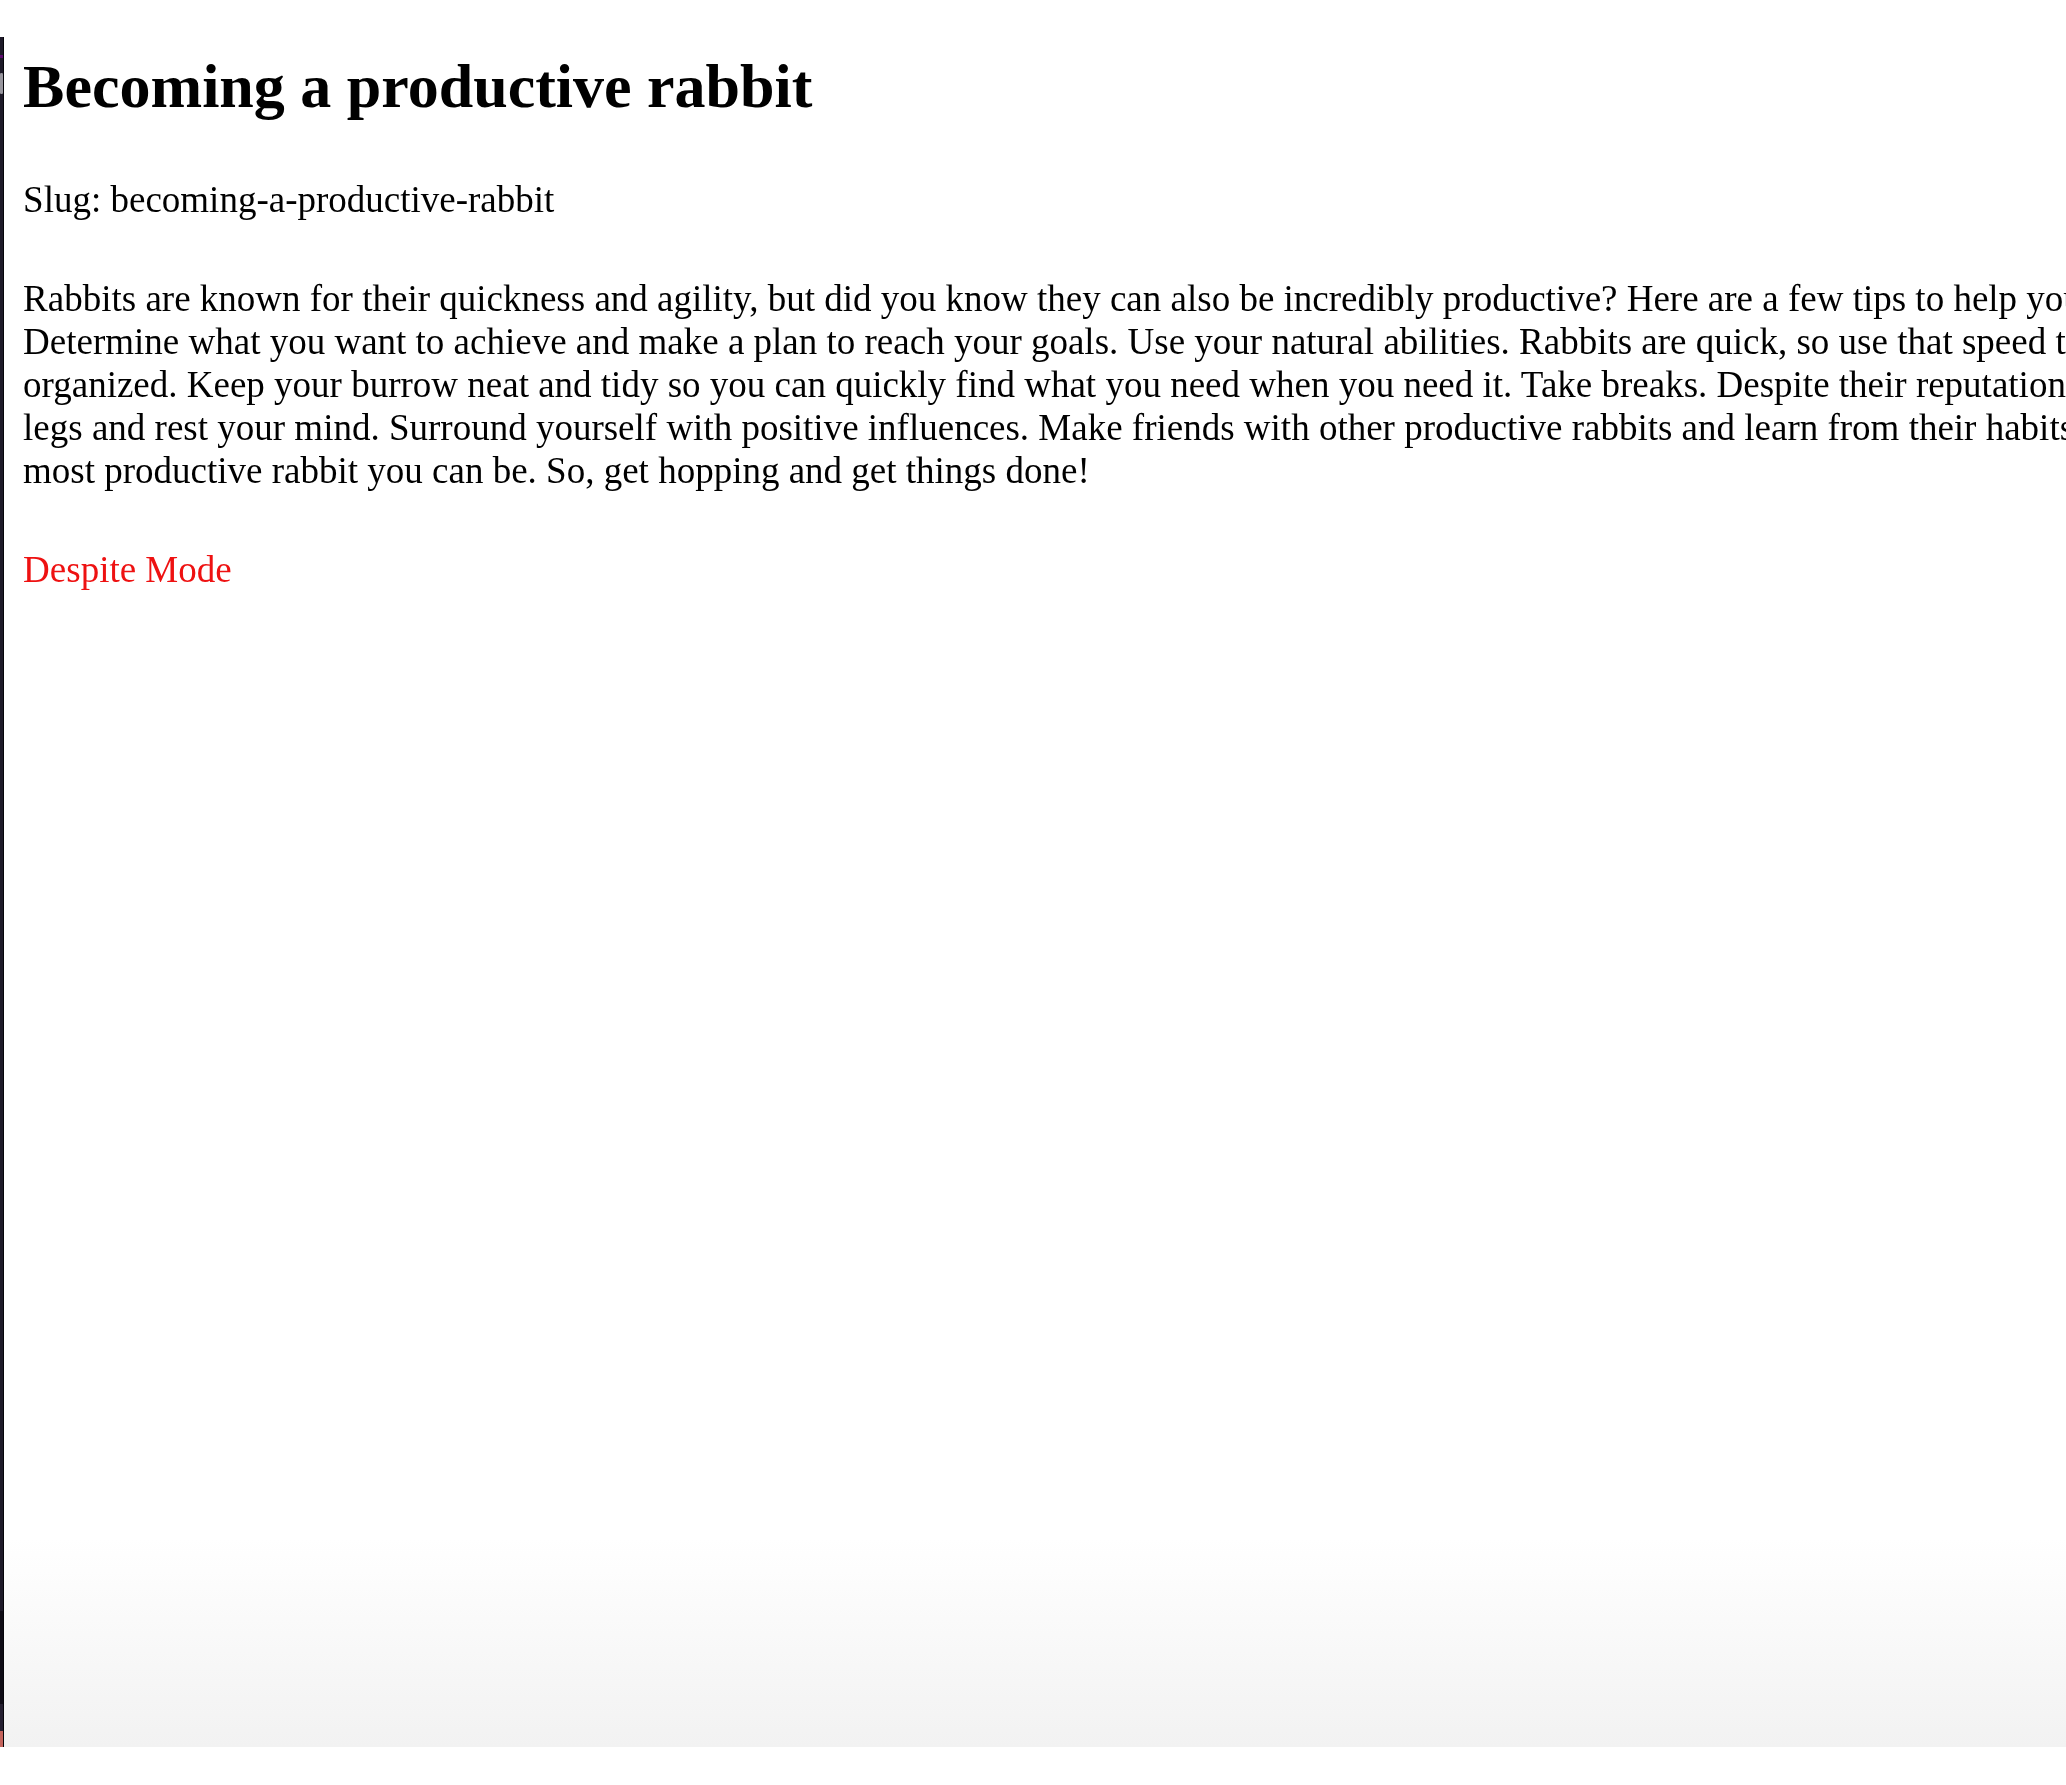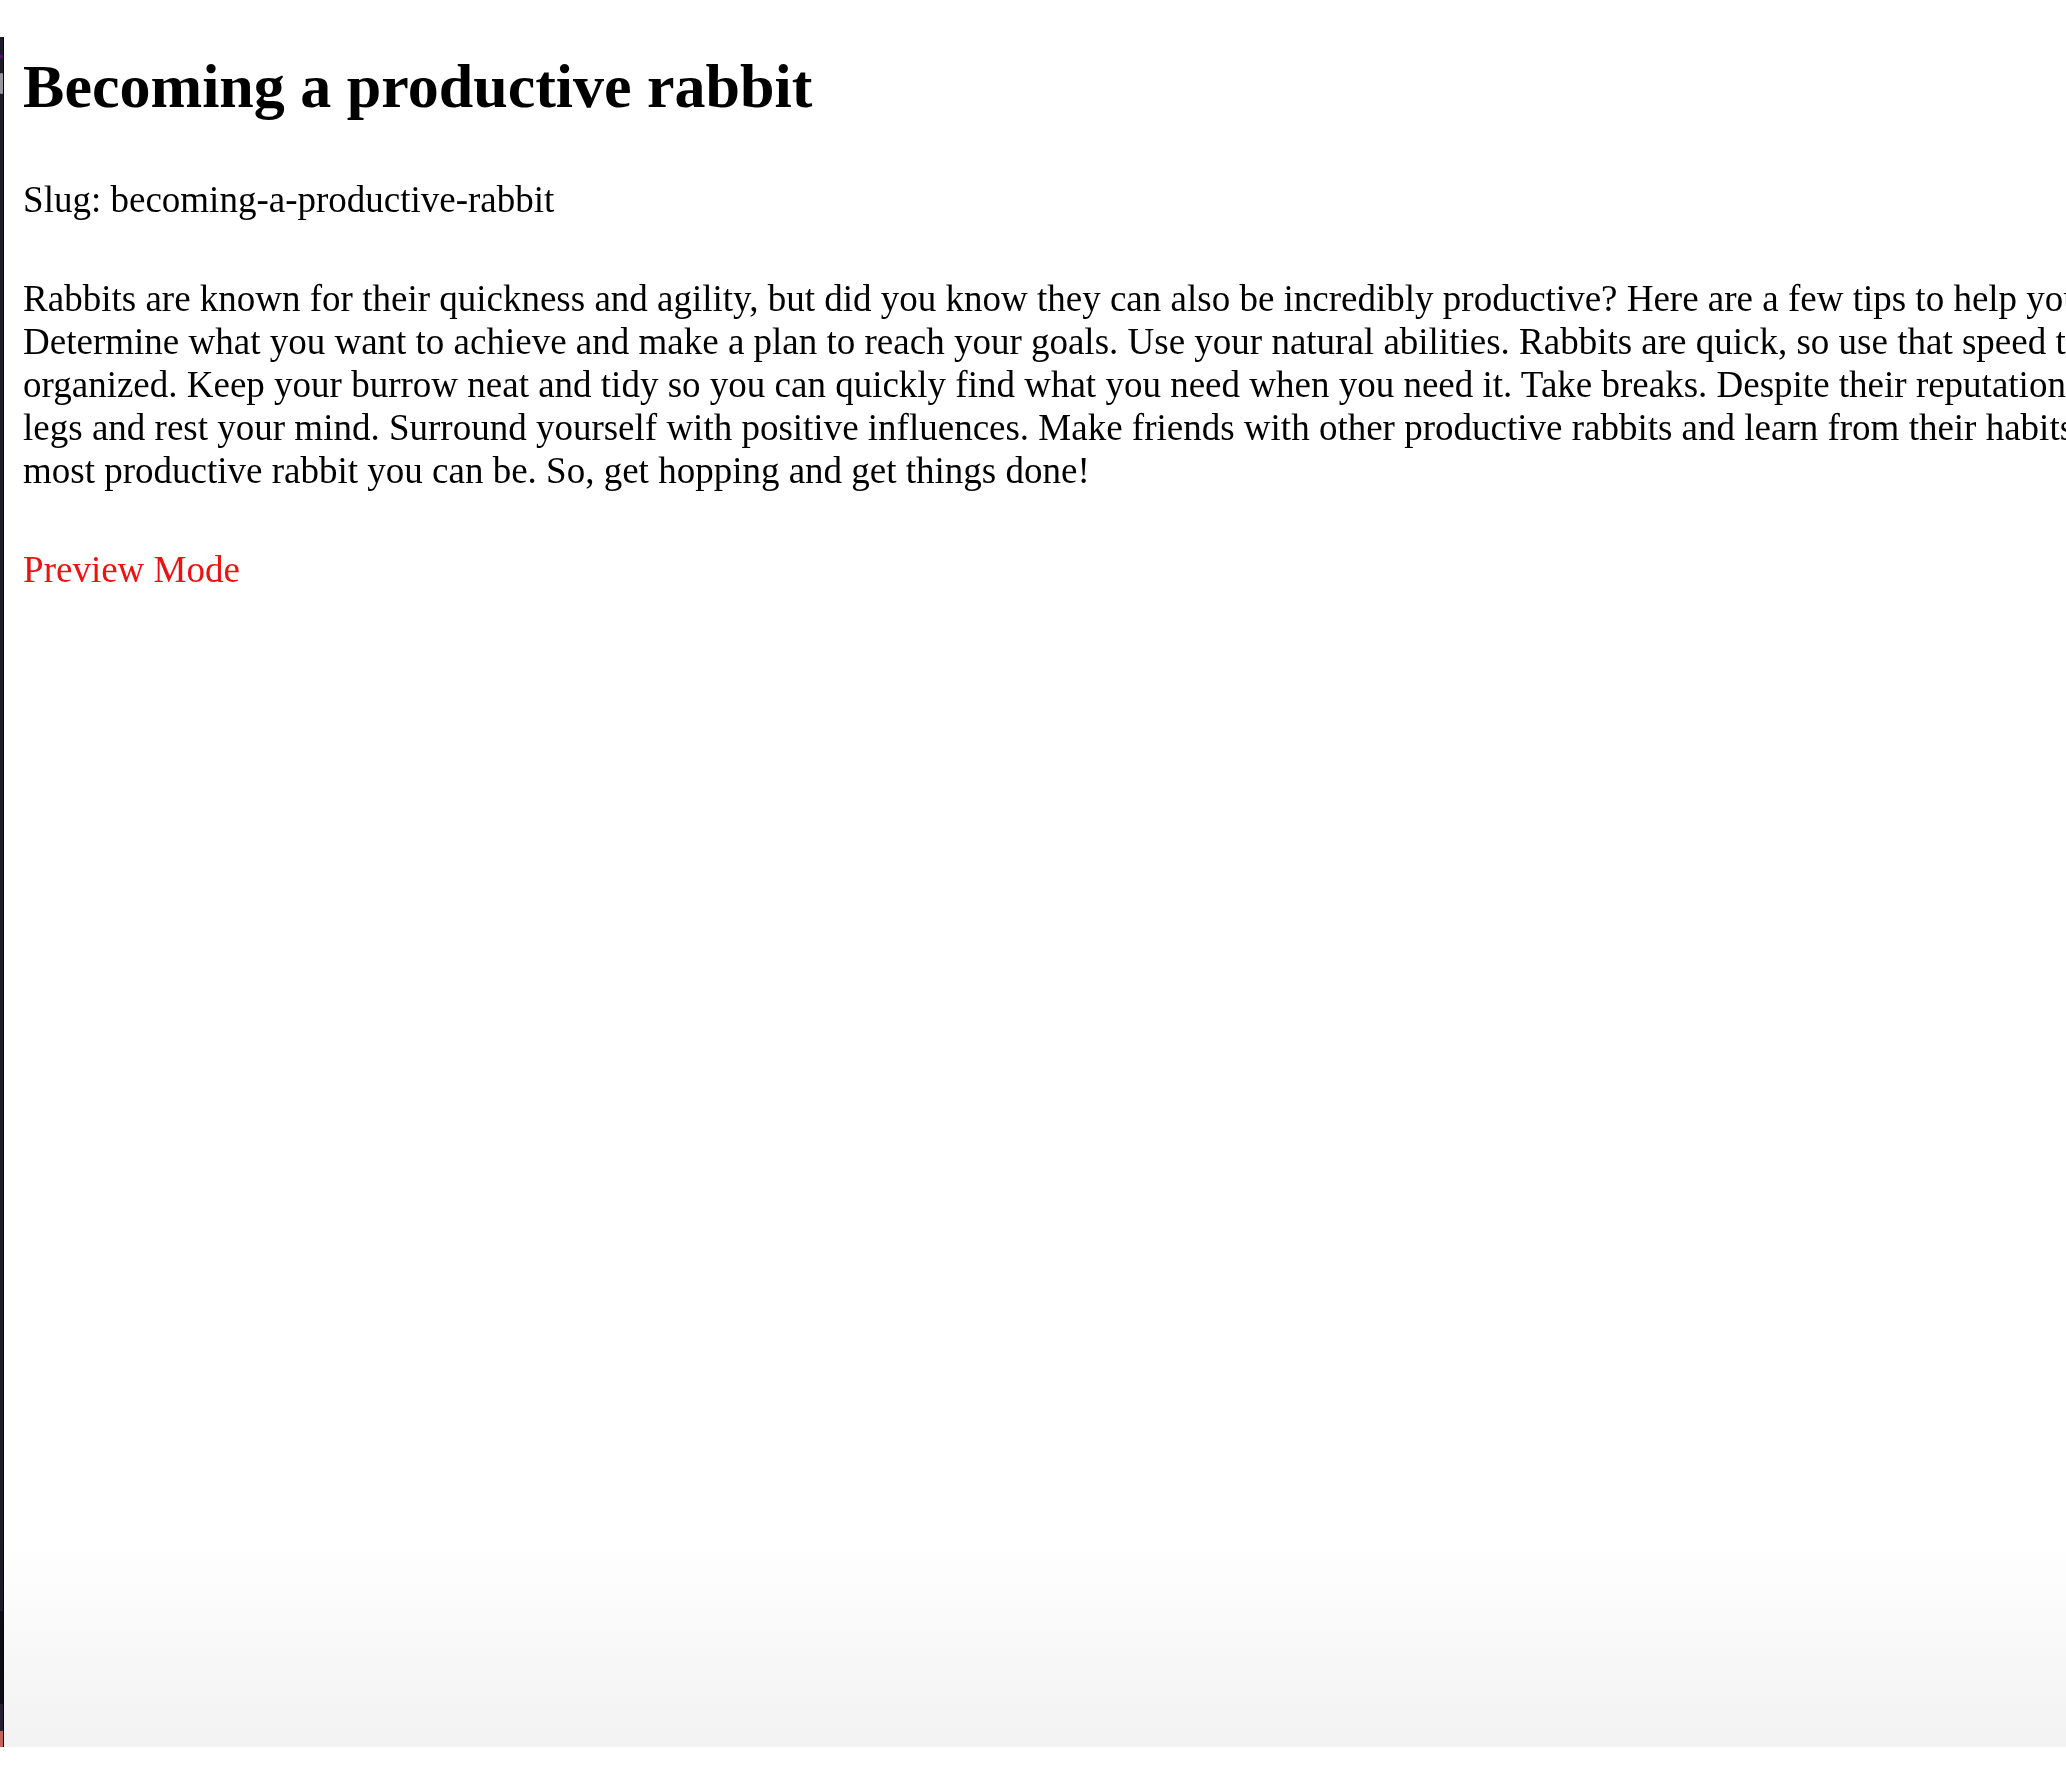--- a/index.html
+++ b/index.html
@@ -69,21 +69,21 @@
 <div class="viewport">
 
   <main class="content">
     <h1>Becoming a productive rabbit</h1>
 
     <p>Slug: becoming-a-productive-rabbit</p>
 
     <p>Rabbits are known for their quickness and agility, but did you know they can also be incredibly productive? Here are a few tips to help you become the most productive rabbit you can be: Set clear goals. Determine what you want to achieve and make a plan to reach your goals. Use your natural abilities. Rabbits are quick, so use that speed to your advantage by completing tasks quickly and efficiently. Stay organized. Keep your burrow neat and tidy so you can quickly find what you need when you need it. Take breaks. Despite their reputation for being quick, rabbits need breaks too. Take short hops to stretch your legs and rest your mind. Surround yourself with positive influences. Make friends with other productive rabbits and learn from their habits. By following these tips, you'll be well on your way to becoming the most productive rabbit you can be. So, get hopping and get things done!</p>
 
     <p>
-      <a class="preview-link" style="color: rgb(238, 17, 17);">Preview Mode</a>
+      <a class="preview-link" style="color: rgb(238, 17, 17);">Despite Mode</a>
     </p>
   </main>
 
   <aside class="edge-strip" style="background: rgb(30, 26, 41); border-right-color: rgb(5, 4, 9);">
     <div class="seg seg-purple" style="background: rgb(94, 11, 112);"></div>
     <div class="seg seg-thumb" style="background: rgb(152, 150, 158);"></div>
     <div class="seg seg-lowblack" style="background: rgb(15, 12, 22);"></div>
     <div class="seg seg-lowpurp" style="background: rgb(37, 31, 49);"></div>
     <div class="seg seg-salmon" style="background: rgb(196, 99, 92);"></div>
   </aside>

